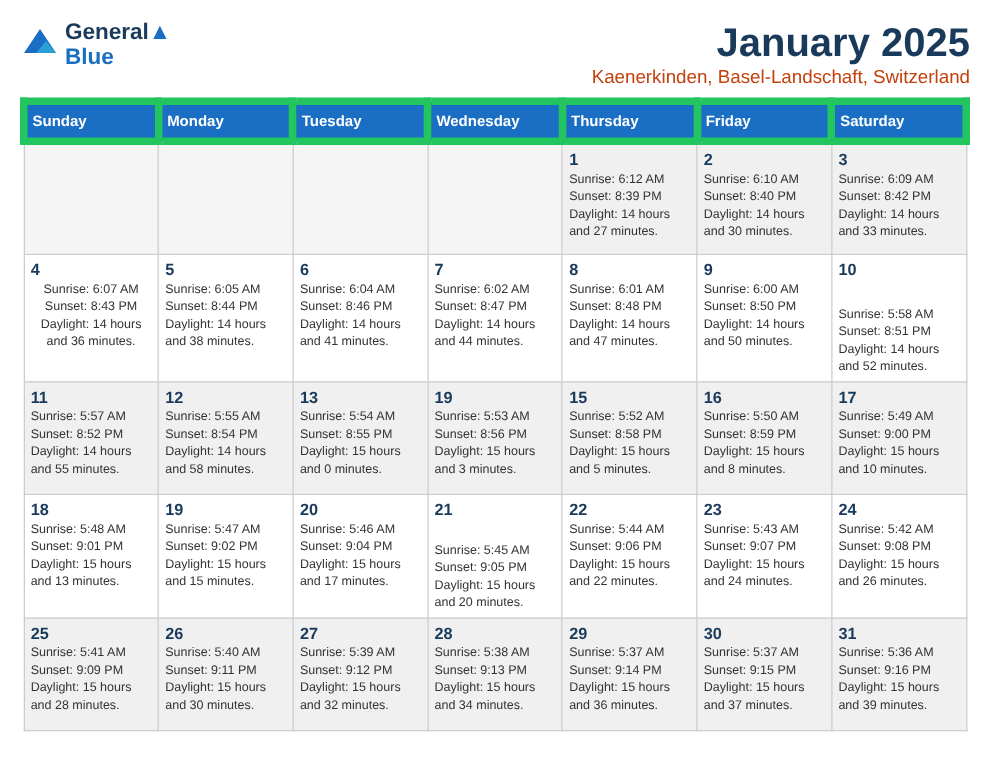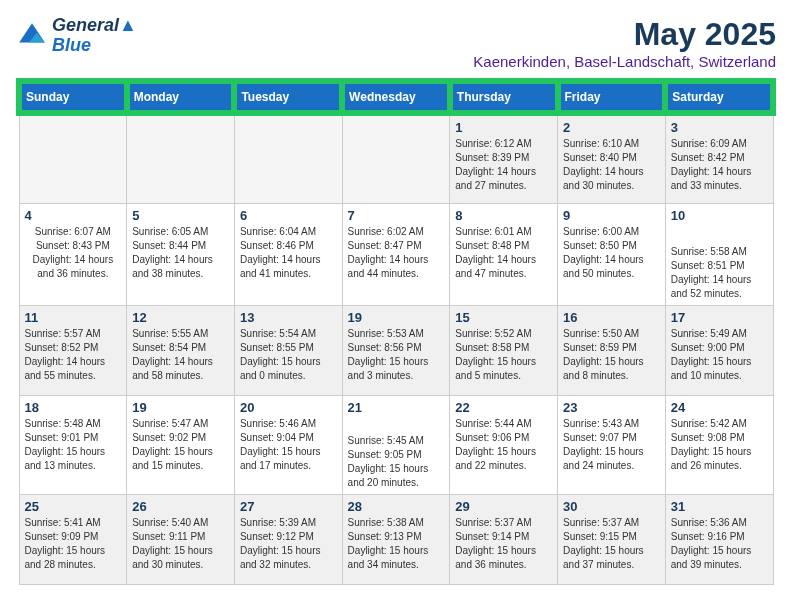--- a/index.html
+++ b/index.html
@@ -19,40 +19,39 @@
     .logo {
       display: flex;
       align-items: center;
       gap: 4px;
     }
     .logo-text {
       font-size: 18px;
       font-weight: bold;
       color: #1a3a5c;
       line-height: 1.1;
-      font-style: italic;
     }
     .logo-text span {
       color: #1a6fc4;
     }
     .logo-icon {
       width: 32px;
       height: 32px;
     }
     .title-block {
       text-align: right;
     }
     .month-title {
       font-size: 32px;
       font-weight: bold;
       color: #1a3a5c;
     }
     .subtitle {
       font-size: 15px;
-      color: #4c1d95;
+      color: #c2410c;
     }
     table {
       width: 100%;
       border-collapse: collapse;
       table-layout: fixed;
     }
     th {
       background: #1a6fc4;
       color: #fff;
       font-size: 12px;
@@ -97,21 +96,21 @@
     <svg class="logo-icon" viewBox="0 0 40 40">
       <polygon points="20,4 36,28 4,28" fill="#1a6fc4"></polygon>
       <polygon points="26,16 36,28 16,28" fill="#2a9fd6"></polygon>
     </svg>
     <div class="logo-text">
       <div>General<span>▲</span></div>
       <div style="color:#1a6fc4;">Blue</div>
     </div>
   </div>
   <div class="title-block">
-    <div class="month-title">May 2025</div>
+    <div class="month-title">January 2025</div>
     <div class="subtitle">Kaenerkinden, Basel-Landschaft, Switzerland</div>
   </div>
 </div>
 
 <table>
   <thead>
     <tr>
     <th>Sunday</th>
         <th>Monday</th>
         <th>Tuesday</th>

